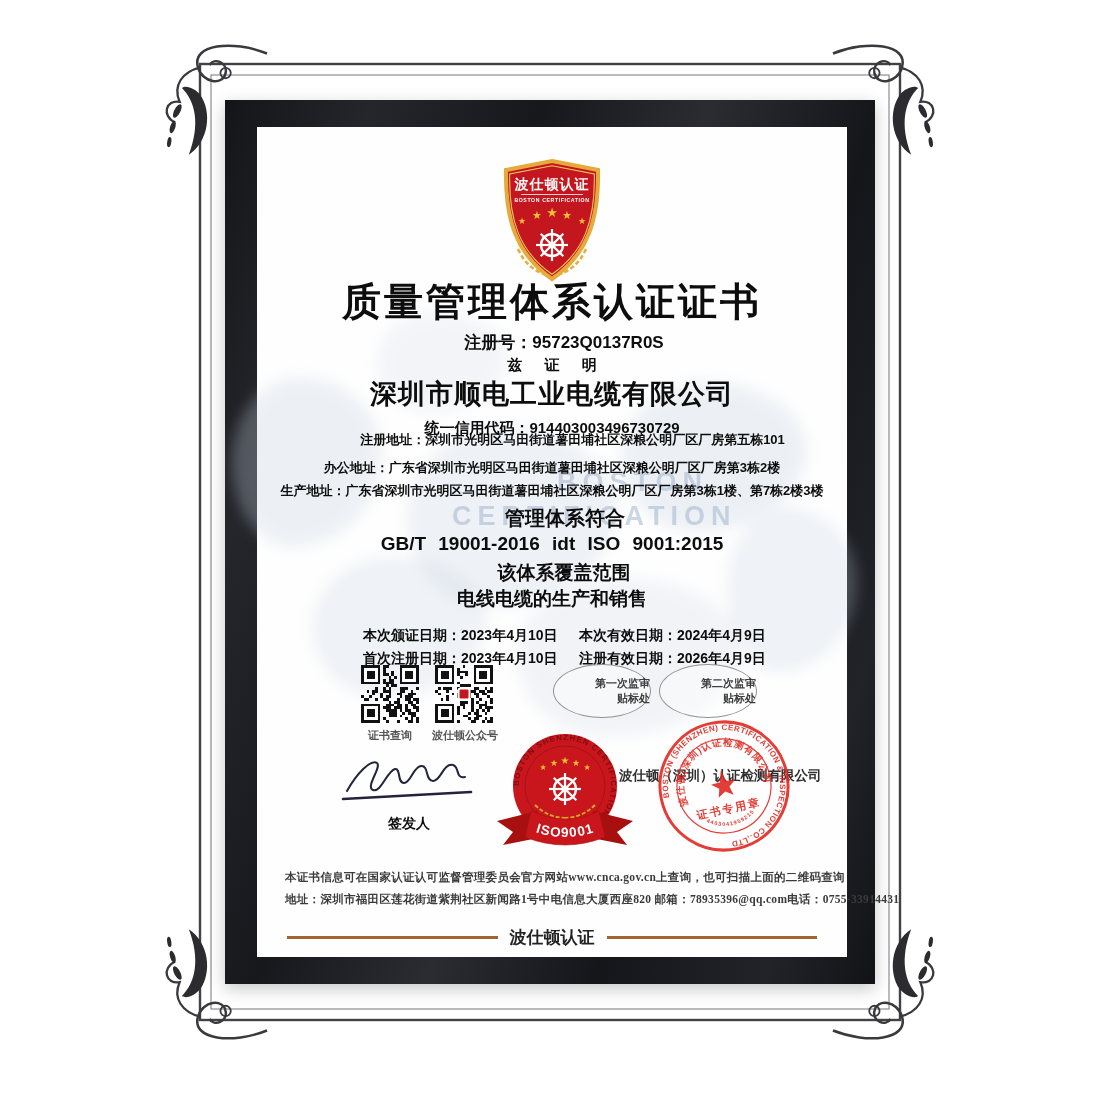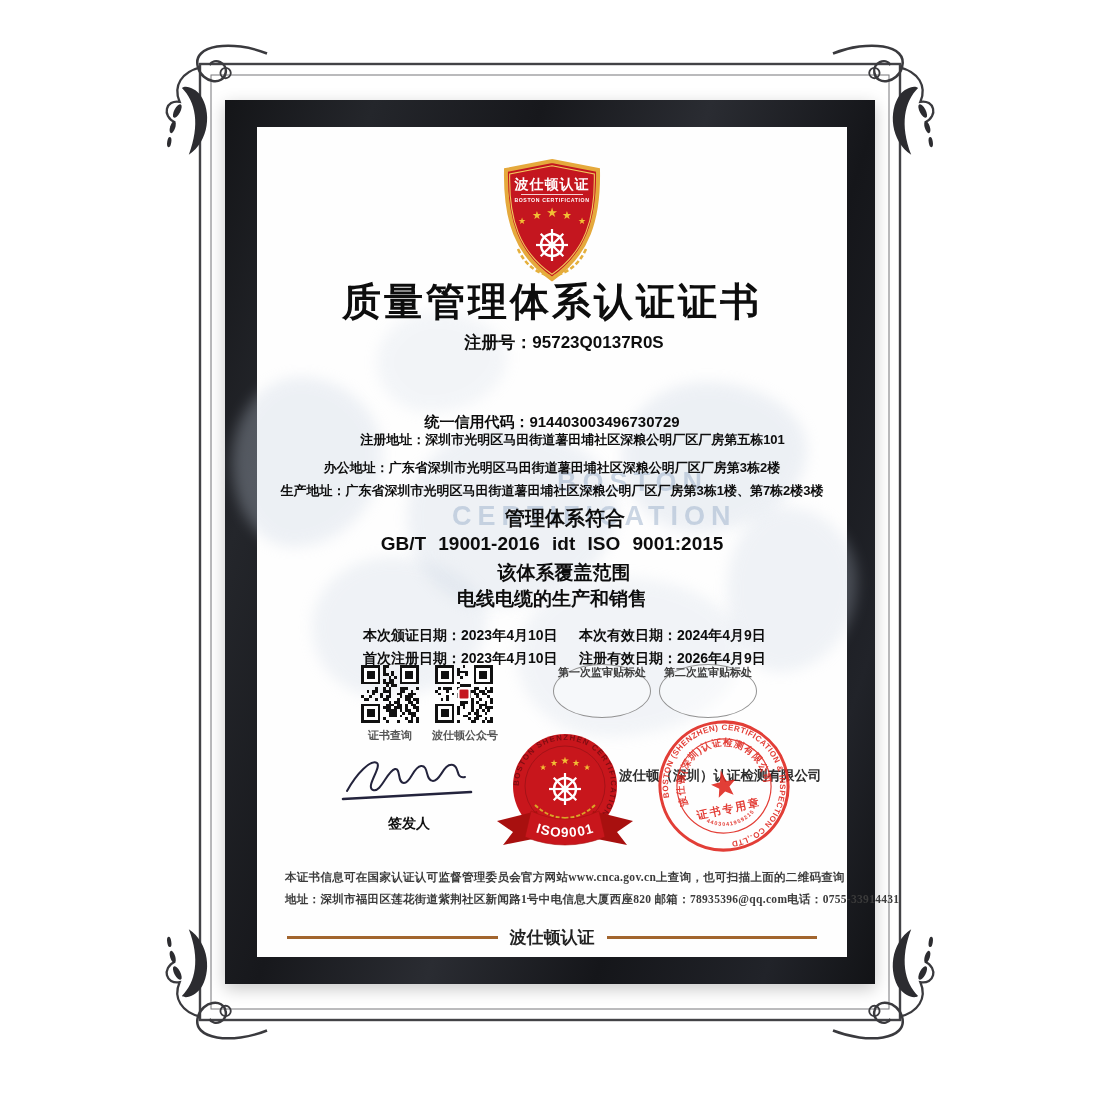--- a/index.html
+++ b/index.html
@@ -18,21 +18,21 @@
 
   
   .blob{position:absolute;background:#c6d1e0;border-radius:45% 55% 60% 40%/50% 45% 55% 50%;filter:blur(7px);}
   .ghost{position:absolute;color:#a4b7cf;font-weight:700;letter-spacing:6px;font-size:27px;opacity:.55;}
 
   .center{position:absolute;left:0;right:0;text-align:center;color:#0d0d0d;}
   .title{top:148px;font-size:39px;font-weight:700;letter-spacing:3px;}
   .regline{top:204px;font-size:17px;font-weight:700;margin-left:24px;}
   .certify{top:229px;font-size:15px;font-weight:700;letter-spacing:9px;text-indent:9px;}
   .company{top:249px;font-size:27px;font-weight:700;letter-spacing:1px;}
-  .credit{top:286px;font-size:15px;font-weight:700;}
+  .credit{top:292px;font-size:15px;font-weight:700;}
   .addr{font-size:13px;font-weight:700;}
   .addr1{top:304px;padding-left:41px;}.addr2{top:332px;}.addr3{top:355px;}
   .conform{top:378px;font-size:20px;font-weight:700;padding-left:26px;}
   .standard{top:406px;font-size:19px;font-weight:700;word-spacing:7px;}
   .scopetitle{top:433px;font-size:19px;font-weight:700;padding-left:24px;}
   .scope{top:459px;font-size:19px;font-weight:700;}
   .scopenote{top:482px;font-size:17px;font-weight:700;}
 
   .dcol{position:absolute;font-size:14px;font-weight:700;color:#0d0d0d;}
   .dleft{left:106px;top:497px;}
@@ -43,21 +43,21 @@
   #qr1{left:104px;top:538px;}
   #qr2{left:178px;top:538px;}
   .qr svg{width:100%;height:100%;}
   .qr-logo{position:absolute;left:50%;top:50%;transform:translate(-50%,-50%);
     width:13px;height:13px;background:#c4161f;border:2px solid #fff;border-radius:3px;}
   .qrlabel{position:absolute;top:601px;font-size:11px;color:#555;font-weight:600;text-align:center;}
   #qrlabel1{left:98px;width:70px;}
   #qrlabel2{left:168px;width:80px;}
 
   .oval{position:absolute;width:98px;height:54px;border:1.5px solid #929292;border-radius:50%;
-    display:flex;flex-direction:row;align-items:flex-start;justify-content:center;
+    display:flex;flex-direction:column;align-items:flex-end;justify-content:center;
     font-size:11px;color:#3f3f3f;font-weight:600;line-height:15px;background:rgba(255,255,255,.4);}
   #oval1{left:296px;top:537px;}
   #oval2{left:402px;top:537px;}
 
   .sig{position:absolute;left:84px;top:620px;width:136px;height:62px;}
   .siglabel{position:absolute;left:84px;top:688px;width:136px;text-align:center;font-size:14px;font-weight:700;color:#111;}
 
   .issuer{position:absolute;left:362px;top:640px;font-size:13.5px;font-weight:700;color:#2e2e2e;white-space:nowrap;}
 
   .rosette{position:absolute;left:228px;top:602px;width:160px;height:125px;}
@@ -146,20 +146,22 @@
     </g>
     <use href="#wheelDef" transform="translate(56,88)" style="color:#ffffff"></use>
     <g stroke="#e5b03c" stroke-width="2.6" fill="none" stroke-dasharray="4.5,2.5">
       <path d="M22,92 Q32,114 54,119"></path>
       <path d="M90,92 Q80,114 58,119"></path>
     </g>
   </svg>
 
   <div class="center title">质量管理体系认证证书</div>
   <div class="center regline"><span>注册号：</span><span>95723Q0137R0S</span></div>
+  <div class="center certify">兹 证 明</div>
+  <div class="center company">深圳市顺电工业电缆有限公司</div>
   <div class="center credit"><span>统一信用代码：</span><span>914403003496730729</span></div>
 
   <div class="center addr addr1"><span>注册地址：</span><span>深圳市光明区马田街道薯田埔社区深粮公明厂区厂房第五栋101</span></div>
   <div class="center addr addr2"><span>办公地址：</span><span>广东省深圳市光明区马田街道薯田埔社区深粮公明厂区厂房第3栋2楼</span></div>
   <div class="center addr addr3"><span>生产地址：</span><span>广东省深圳市光明区马田街道薯田埔社区深粮公明厂区厂房第3栋1楼、第7栋2楼3楼</span></div>
 
   <div class="center conform">管理体系符合</div>
   <div class="center standard">GB/T 19001-2016 idt ISO 9001:2015</div>
   <div class="center scopetitle">该体系覆盖范围</div>
   <div class="center scope">电线电缆的生产和销售</div>

